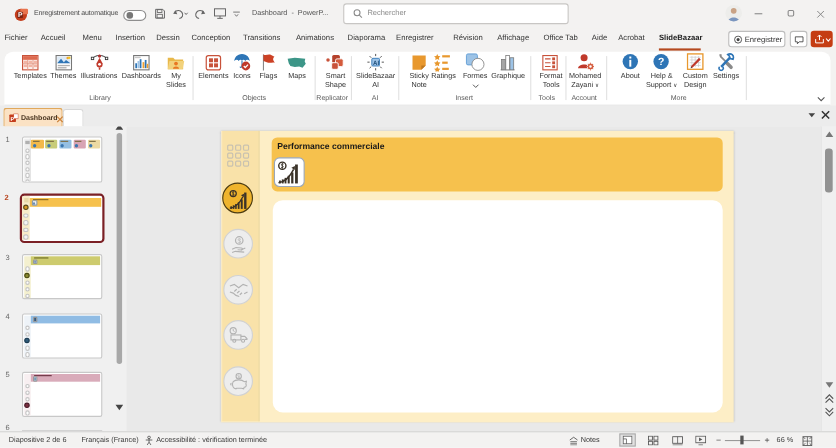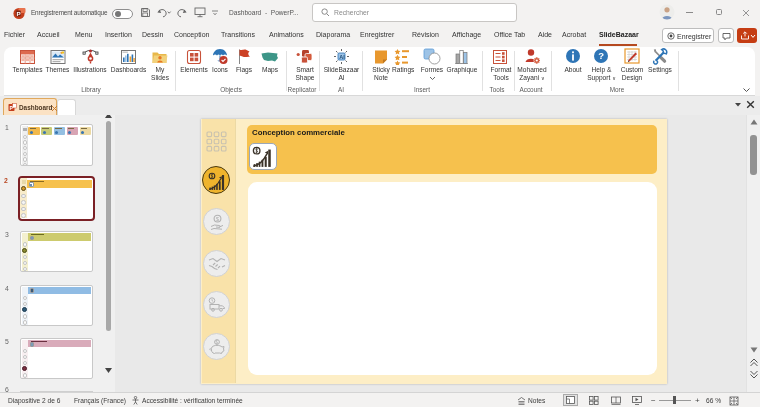--- a/index.html
+++ b/index.html
@@ -521,21 +521,21 @@
 
       <div class="abs gcirc" style="top:214px;"></div>
       <svg class="abs" style="left:7px;top:220px;" width="18" height="16" viewBox="0 0 18 16">
         <circle cx="9" cy="3" r="2.4" fill="none" stroke="#b2b2b2" stroke-width="1"></circle>
         <text x="7.6" y="4.9" font-size="4.5" fill="#b2b2b2" font-family="Liberation Sans">$</text>
         <path d="M4 8 C6 5.8 12 5.8 14 8 L16 7.5 L15.5 10 C16.5 11.5 15.5 13 14 13 L13.5 14.5 L11.5 14 L7 14 L6.5 14.5 L5 14 C3 12.5 3 9.5 4 8 Z" fill="none" stroke="#b2b2b2" stroke-width="1"></path>
         <path d="M2.5 9.5 C1.5 9.5 1.5 11 2.5 11" fill="none" stroke="#b2b2b2" stroke-width="1"></path>
       </svg>
 
       <div class="abs" style="left:45.5px;top:6.5px;width:410px;height:49px;background:#f6c14d;border-radius:5px;"></div>
-      <div class="abs" style="left:51px;top:9px;font-size:7.8px;font-weight:bold;color:#1a1a1a;">Conception commerciale</div>
+      <div class="abs" style="left:51px;top:9px;font-size:7.8px;font-weight:bold;color:#1a1a1a;">Performance commerciale</div>
       <div class="abs" style="left:47.5px;top:24.5px;width:28px;height:27px;background:#fff;border:1px solid #9aa7b8;border-radius:5px;"></div>
       <svg class="abs" style="left:51px;top:27.5px;" width="21" height="21" viewBox="0 0 22.5 22.5">
         <circle cx="5" cy="5" r="3.5" fill="none" stroke="#3a3228" stroke-width="1.4"></circle>
         <path d="M6.2 3.4 C4.2 2.6 3.2 4.4 5 5 C6.8 5.6 5.8 7.4 3.8 6.6 M5 2.2 V7.8" fill="none" stroke="#3a3228" stroke-width="0.85"></path>
         <path d="M1.2 21.6 C7.5 20.8 12 16.5 16 8.5" fill="none" stroke="#3a3228" stroke-width="1.5"></path>
         <path d="M13.8 7 L17.3 5.2 L17.1 9.2 Z" fill="#3a3228"></path>
         <rect x="1.8" y="19.4" width="1.8" height="3" fill="#3a3228"></rect>
         <rect x="4.5" y="18.3" width="1.8" height="4.1" fill="#3a3228"></rect>
         <rect x="7.2" y="16.8" width="1.8" height="5.6" fill="#3a3228"></rect>
         <rect x="10.2" y="14.8" width="2" height="7.6" fill="#3a3228"></rect>

